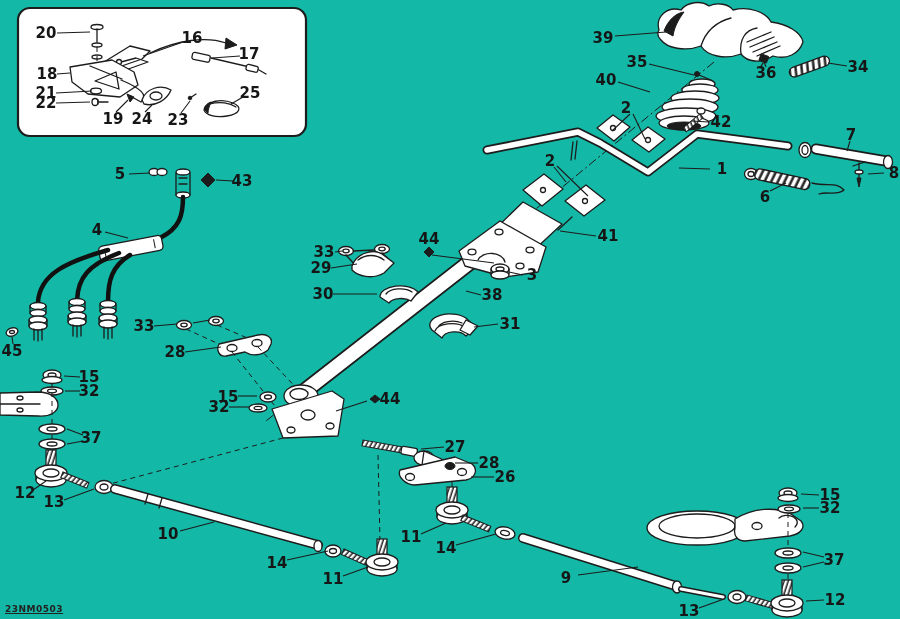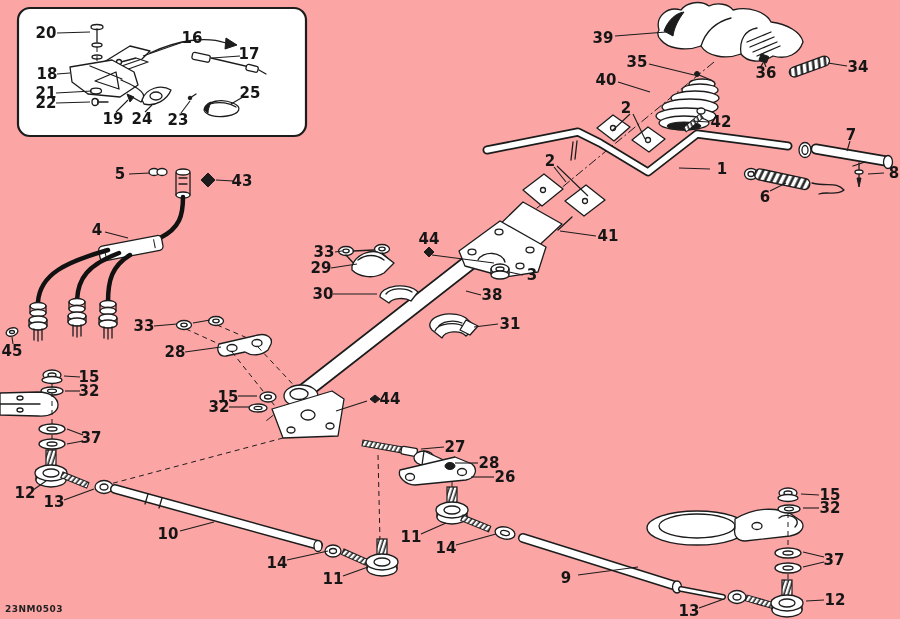--- a/index.html
+++ b/index.html
@@ -1,20 +1,20 @@
 <!DOCTYPE html>
 <html><head>
 <meta charset="utf-8">
 <style>
   html,body{margin:0;padding:0;background:#fff;}
-  .stage{position:relative;width:900px;height:619px;background:#fca5a5;overflow:hidden;
+  .stage{position:relative;width:900px;height:619px;background:#14b8a6;overflow:hidden;
          font-family:"DejaVu Sans", sans-serif;}
   .stage svg{position:absolute;left:0;top:0;}
   .doc-code{position:absolute;left:5px;top:604px;font:bold 9px "DejaVu Sans",sans-serif;
-            color:#222;letter-spacing:.5px;}
+            color:#222;letter-spacing:.5px;text-decoration:underline;}
   .callout{font:bold 15px "DejaVu Sans",sans-serif;fill:#161616;}
   .leader{stroke:#1c1c1c;stroke-width:1.1;fill:none;}
   .ln{stroke:#1c1c1c;stroke-width:1.3;fill:none;stroke-linecap:round;stroke-linejoin:round;}
   .fw{stroke:#1c1c1c;stroke-width:1.3;fill:#ffffff;stroke-linejoin:round;}
   .fd{stroke:#1c1c1c;stroke-width:1;fill:#1c1c1c;}
   .cable{stroke:#111;stroke-width:4.5;fill:none;stroke-linecap:round;}
   .tube-o{stroke:#1c1c1c;fill:none;stroke-linecap:round;stroke-linejoin:round;}
   .tube-i{stroke:#ffffff;fill:none;stroke-linecap:round;stroke-linejoin:round;}
   .dash{stroke:#1c1c1c;stroke-width:1;fill:none;stroke-dasharray:9 3 2 3;}
   .dash2{stroke:#1c1c1c;stroke-width:1;fill:none;stroke-dasharray:5 4;}

